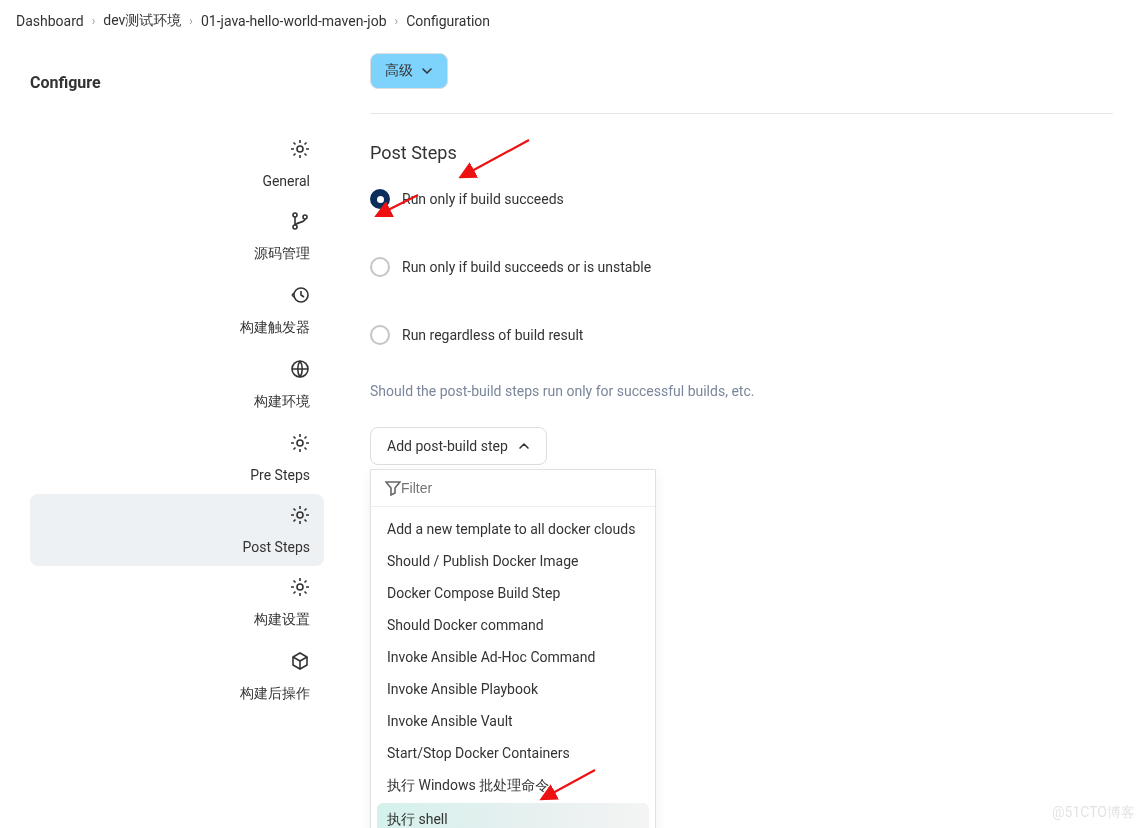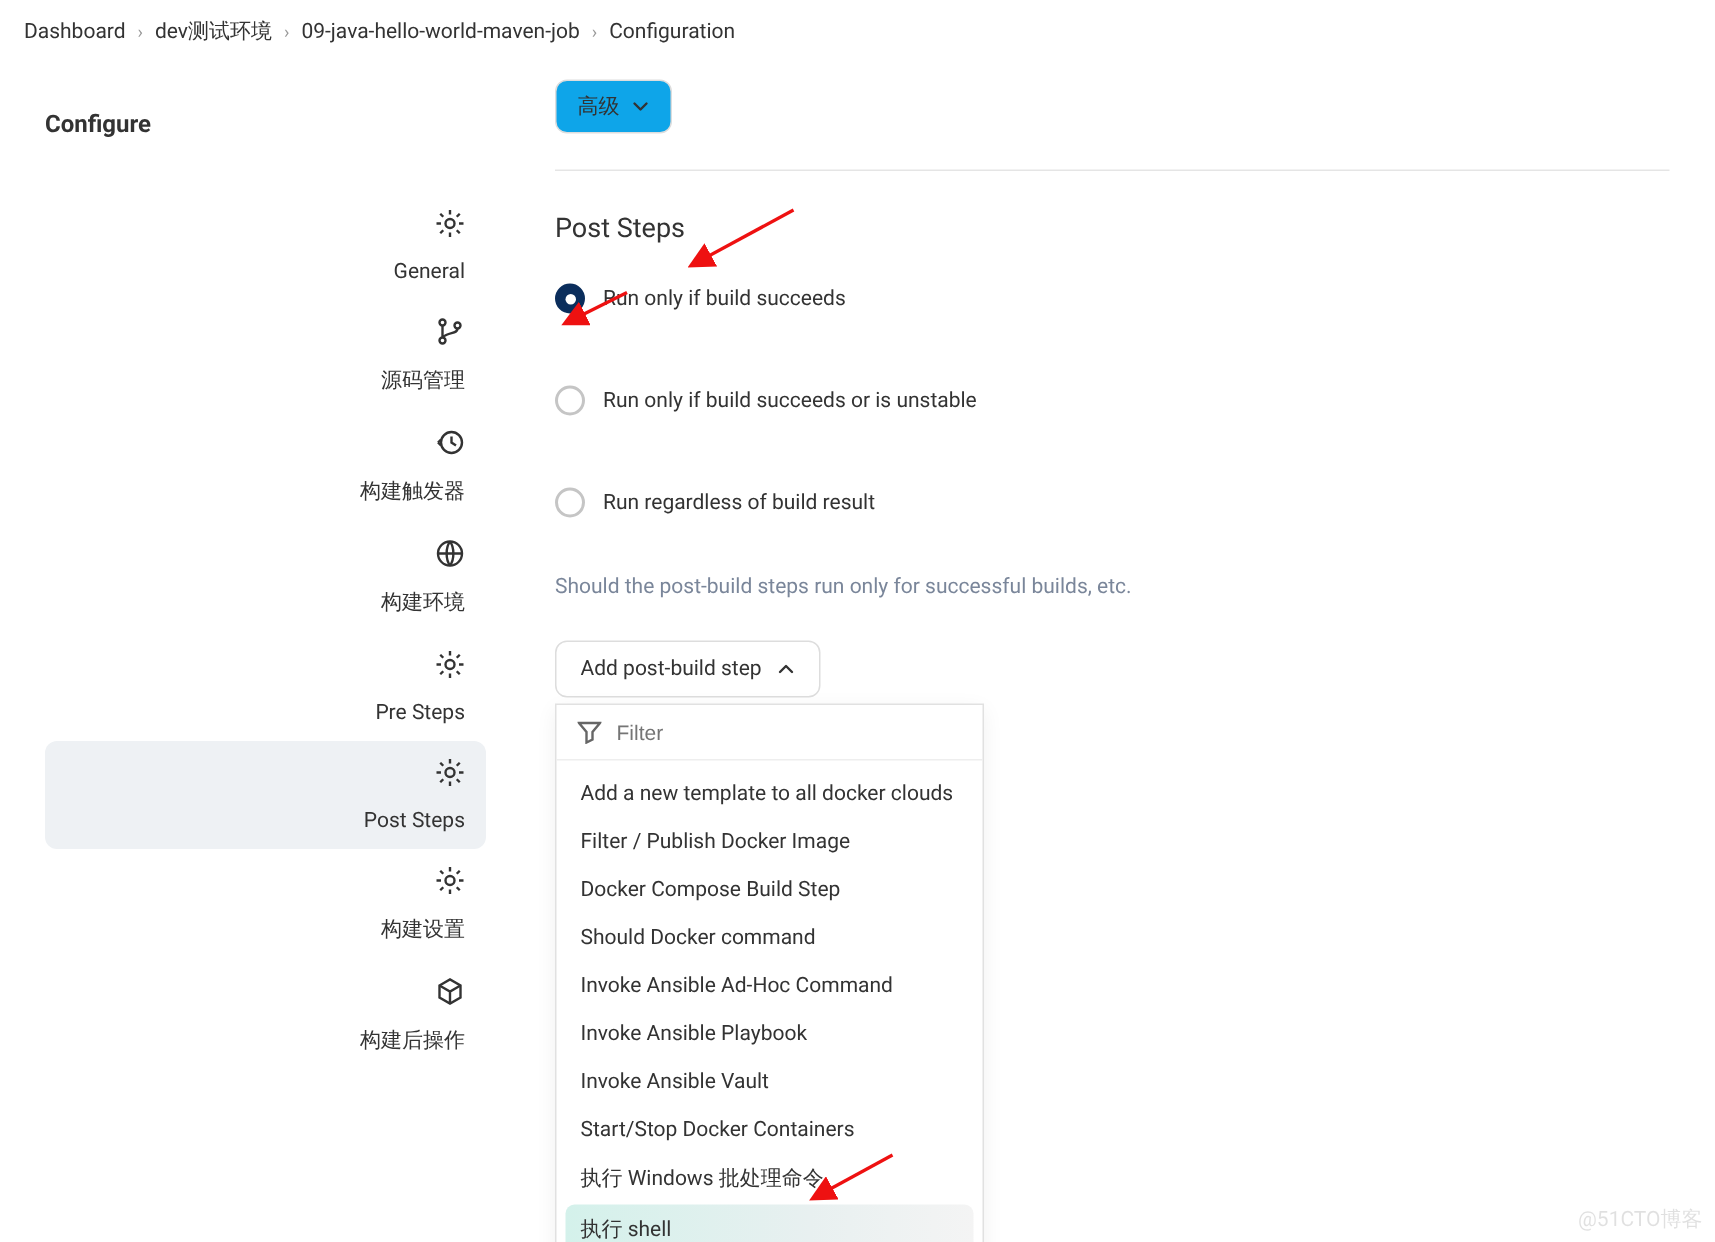--- a/index.html
+++ b/index.html
@@ -8,52 +8,52 @@
 .breadcrumbs a { color: #333; text-decoration: none; cursor: pointer; }
 .breadcrumbs .sep { color: #999; font-size: 12px; }
 .layout { display: flex; }
 .sidebar { width: 340px; padding: 30px 16px 0 30px; }
 .sidebar h1 { font-size: 16px; font-weight: 700; margin-bottom: 36px; }
 .nav-item { display: flex; align-items: flex-end; gap: 14px; padding: 11px 14px; border-radius: 8px; cursor: pointer; color: #333; flex-direction: column; }
 .nav-item.active { background: #eef1f4; }
 .nav-item .icon { width: 20px; height: 20px; display: inline-flex; align-items: center; justify-content: center; color: #333; }
 .nav-item .icon svg { width: 20px; height: 20px; stroke: currentColor; fill: none; stroke-width: 1.6; }
 .main { flex: 1; padding: 10px 30px 0 30px; position: relative; }
-.adv-btn { display: inline-flex; align-items: center; gap: 8px; border: 1px solid #ddd; border-radius: 8px; padding: 8px 14px; cursor: pointer; background: #0ea5e9; }
+.adv-btn { display: inline-flex; align-items: center; gap: 8px; border: 1px solid #ddd; border-radius: 8px; padding: 8px 14px; cursor: pointer; background: #7dd3fc; }
 .section-divider { border-top: 1px solid #e5e5e5; margin: 24px 0 28px 0; }
 .section-title { font-size: 18px; font-weight: 400; margin-bottom: 26px; color: #333; }
 .radio-block { margin-bottom: 48px; display: flex; align-items: center; gap: 12px; }
 .radio-outer { width: 20px; height: 20px; border-radius: 50%; border: 2px solid #c5c5c5; display: inline-flex; align-items: center; justify-content: center; flex-shrink: 0; cursor: pointer; }
 .radio-outer.checked { border-color: #0b2e5c; background: #0b2e5c; }
 .radio-outer.checked .dot { width: 7px; height: 7px; background: #fff; border-radius: 50%; }
 .radio-label { color: #333; cursor: pointer; }
 .help-text { color: #7a869a; margin-top: -10px; margin-bottom: 28px; }
 .add-btn { display: inline-flex; align-items: center; gap: 10px; border: 1px solid #ddd; border-radius: 8px; padding: 10px 16px; cursor: pointer; background: #fff; }
 .dropdown { position: absolute; top: 416px; left: 0; width: 286px; background: #fff; border: 1px solid #e1e1e1; border-radius: 0 0 6px 6px; box-shadow: 0 4px 14px rgba(0,0,0,0.06); }
-.dd-filter { display: flex; align-items: center; gap: 10px; padding: 10px 14px; border-bottom: 1px solid #eee; }
+.dd-filter { display: flex; align-items: center; padding: 10px 14px; border-bottom: 1px solid #eee; }
 .dd-filter svg { width: 16px; height: 16px; stroke: #666; fill: none; stroke-width: 1.6; }
 .dd-filter input { border: none; outline: none; flex: 1; font-size: 14px; color: #666; }
 .dd-list { padding: 6px 6px; max-height: 400px; }
 .dd-item { padding: 8px 10px; border-radius: 6px; cursor: pointer; color: #333; }
 .dd-item.highlight { background: linear-gradient(90deg, #d4f1eb 0%, #e8f0f0 60%, #f4f4f4 100%); }
 .chev { width: 12px; height: 12px; }
 .arrow { position: absolute; pointer-events: none; }
 .arrow svg { overflow: visible; }
 .watermark { position: absolute; right: 8px; bottom: 6px; color: rgba(0,0,0,0.12); font-size: 14px; }
 .main-inner { position: relative; }
 </style>
 </head>
 <body>
 
 <div class="breadcrumbs" id="breadcrumbs">
     <a>Dashboard</a>
     <span class="sep">›</span>
     <a>dev测试环境</a>
     <span class="sep">›</span>
-    <a>09-java-hello-world-maven-job</a>
+    <a>01-java-hello-world-maven-job</a>
     <span class="sep">›</span>
     <a>Configuration</a>
   </div>
 
 <div class="layout">
   <div class="sidebar">
     <h1>Configure</h1>
     <div id="nav-list">
         <div class="nav-item">
           <span class="icon">
@@ -173,21 +173,21 @@
 
       <div class="dropdown">
         <div class="dd-filter">
           <svg viewBox="0 0 16 16">
               <path d="M1 2h14L10 8v5l-4 2V8L1 2z"></path>
             </svg>
           <input type="text" placeholder="Filter" style="">
         </div>
         <div class="dd-list" id="dd-list">
             <div class="dd-item">Add a new template to all docker clouds</div>
-            <div class="dd-item">Filter / Publish Docker Image</div>
+            <div class="dd-item">Should / Publish Docker Image</div>
             <div class="dd-item">Docker Compose Build Step</div>
             <div class="dd-item">Should Docker command</div>
             <div class="dd-item">Invoke Ansible Ad-Hoc Command</div>
             <div class="dd-item">Invoke Ansible Playbook</div>
             <div class="dd-item">Invoke Ansible Vault</div>
             <div class="dd-item">Start/Stop Docker Containers</div>
             <div class="dd-item">执行 Windows 批处理命令</div>
             <div class="dd-item highlight">执行 shell</div>
           </div>
       </div>

